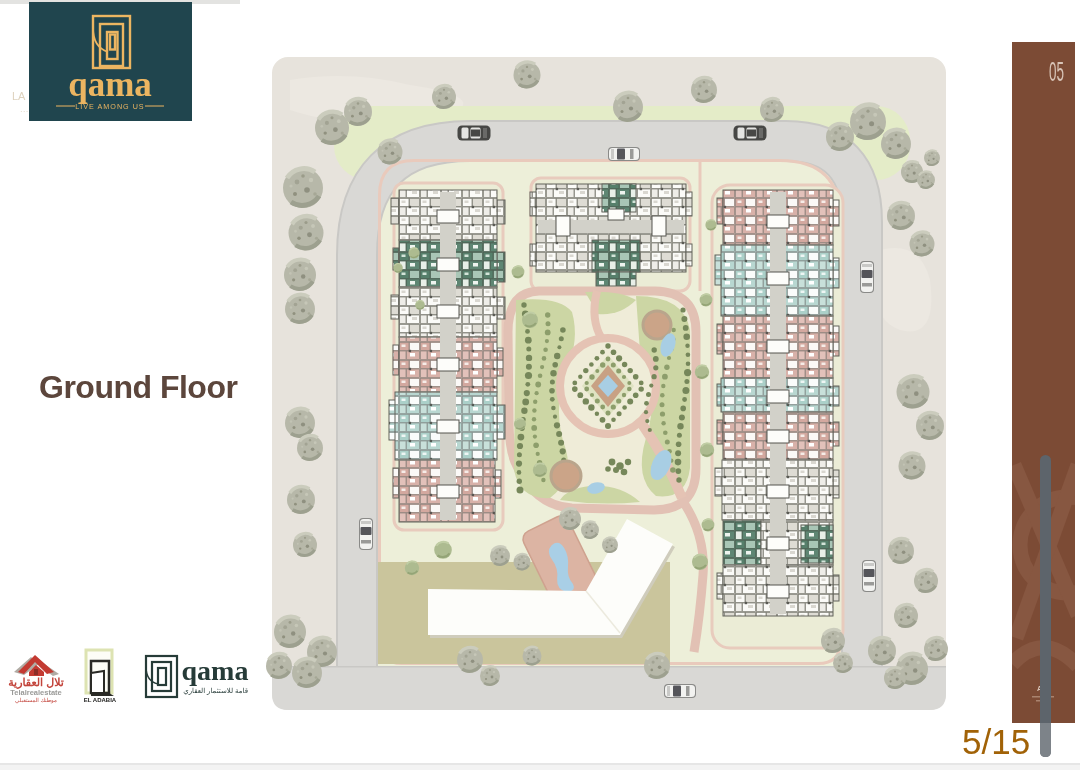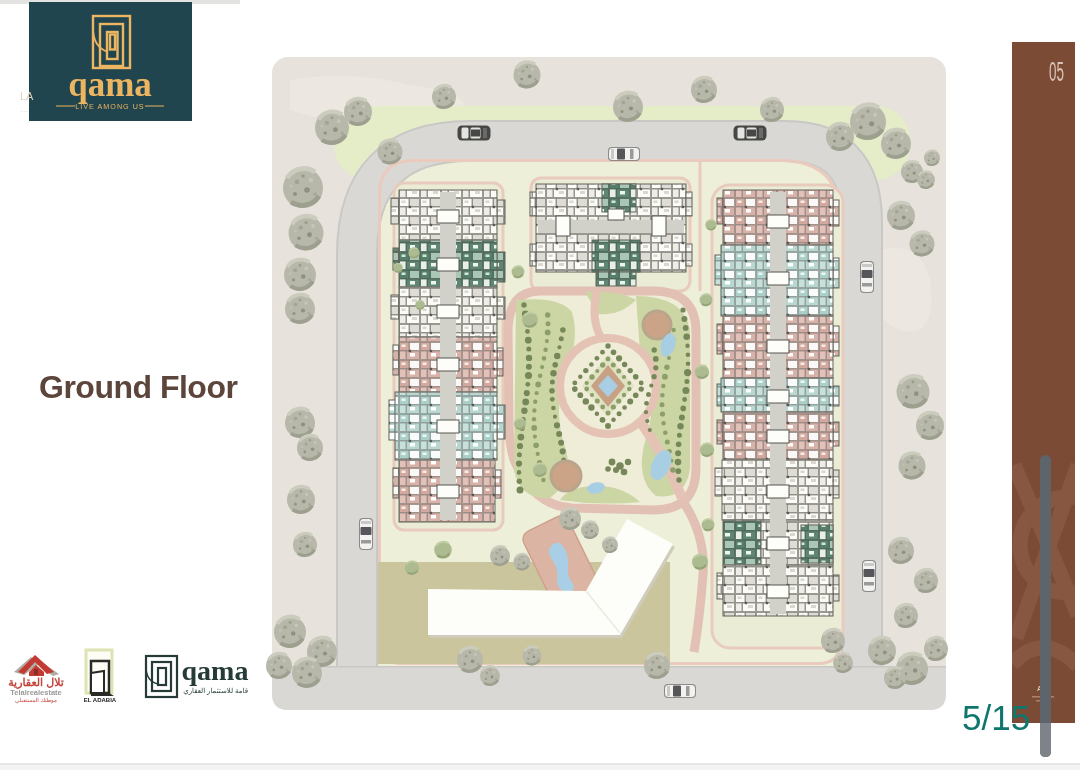--- a/index.html
+++ b/index.html
@@ -593,21 +593,21 @@
     <path d="M 64,26 Q 64,45 79,50" stroke-width="1.8"></path>
   </g>
   <text x="81" y="94" text-anchor="middle" font-family="Liberation Serif, serif" font-size="35" font-weight="bold" fill="#ecb561">qama</text>
   <g stroke="#ecb561" stroke-width="1">
     <line x1="27" y1="104" x2="46" y2="104"></line>
     <line x1="116" y1="104" x2="135" y2="104"></line>
   </g>
   <text x="81" y="106.5" text-anchor="middle" font-family="Liberation Sans, sans-serif" font-size="7.2" letter-spacing="1" fill="#ecb561">LIVE AMONG US</text>
 </svg>
 
-<div class="abs" style="left:20px;top:90px;font-size:11px;color:#ded2be;">LA</div>
+<div class="abs" style="left:12px;top:90px;font-size:11px;color:#ded2be;">LA</div>
 <div class="abs" style="left:20px;top:104px;font-size:9px;color:#e4dccc;font-style:italic;">…</div>
 
 <div class="abs" style="left:39px;top:369px;font-size:32px;letter-spacing:-0.5px;font-weight:bold;color:#5c463c;">Ground Floor</div>
 
 <svg class="abs" style="left:8px;top:648px" width="58" height="58" viewBox="0 0 58 58">
   <path d="M 6,24 L 23,9 L 31,16 L 16,27 Z" fill="#b0aba4"></path>
   <path d="M 35,15 L 51,26 L 45,28 L 31,18 Z" fill="#b0aba4"></path>
   <path d="M 10,24 L 27,7 L 46,24 L 39,26 L 27,14 L 16,26 Z" fill="#c33a32"></path>
   <path d="M 21,24 L 28,17 L 36,24 L 36,28 L 21,28 Z" fill="#c33a32"></path>
   <rect x="26" y="21" width="4" height="6" fill="#8c2e28"></rect>
@@ -628,16 +628,16 @@
   <g fill="none" stroke="#263b38" stroke-width="2.2">
     <rect x="6" y="5" width="31" height="41"></rect>
     <rect x="12" y="11" width="19" height="29"></rect>
     <rect x="18" y="17" width="8" height="17"></rect>
     <path d="M 6,16 Q 6,30 18,33" stroke-width="1.5"></path>
   </g>
   <text x="75" y="29" text-anchor="middle" font-family="Liberation Serif, serif" font-size="28" font-weight="bold" fill="#263b38">qama</text>
   <text x="108" y="42" text-anchor="end" font-size="7" fill="#263b38">قامة للاستثمار العقاري</text>
 </svg>
 
-<div class="abs" style="left:962px;top:698px;font-size:35px;color:#0f766e;">5/15</div>
+<div class="abs" style="left:962px;top:722px;font-size:35px;color:#a16207;">5/15</div>
 
 <div class="abs" style="left:0;top:763px;width:1080px;height:2px;background:#e6e6e6;"></div>
 <div class="abs" style="left:0;top:765px;width:1080px;height:5px;background:#f3f3f3;"></div>
 
 </body></html>

